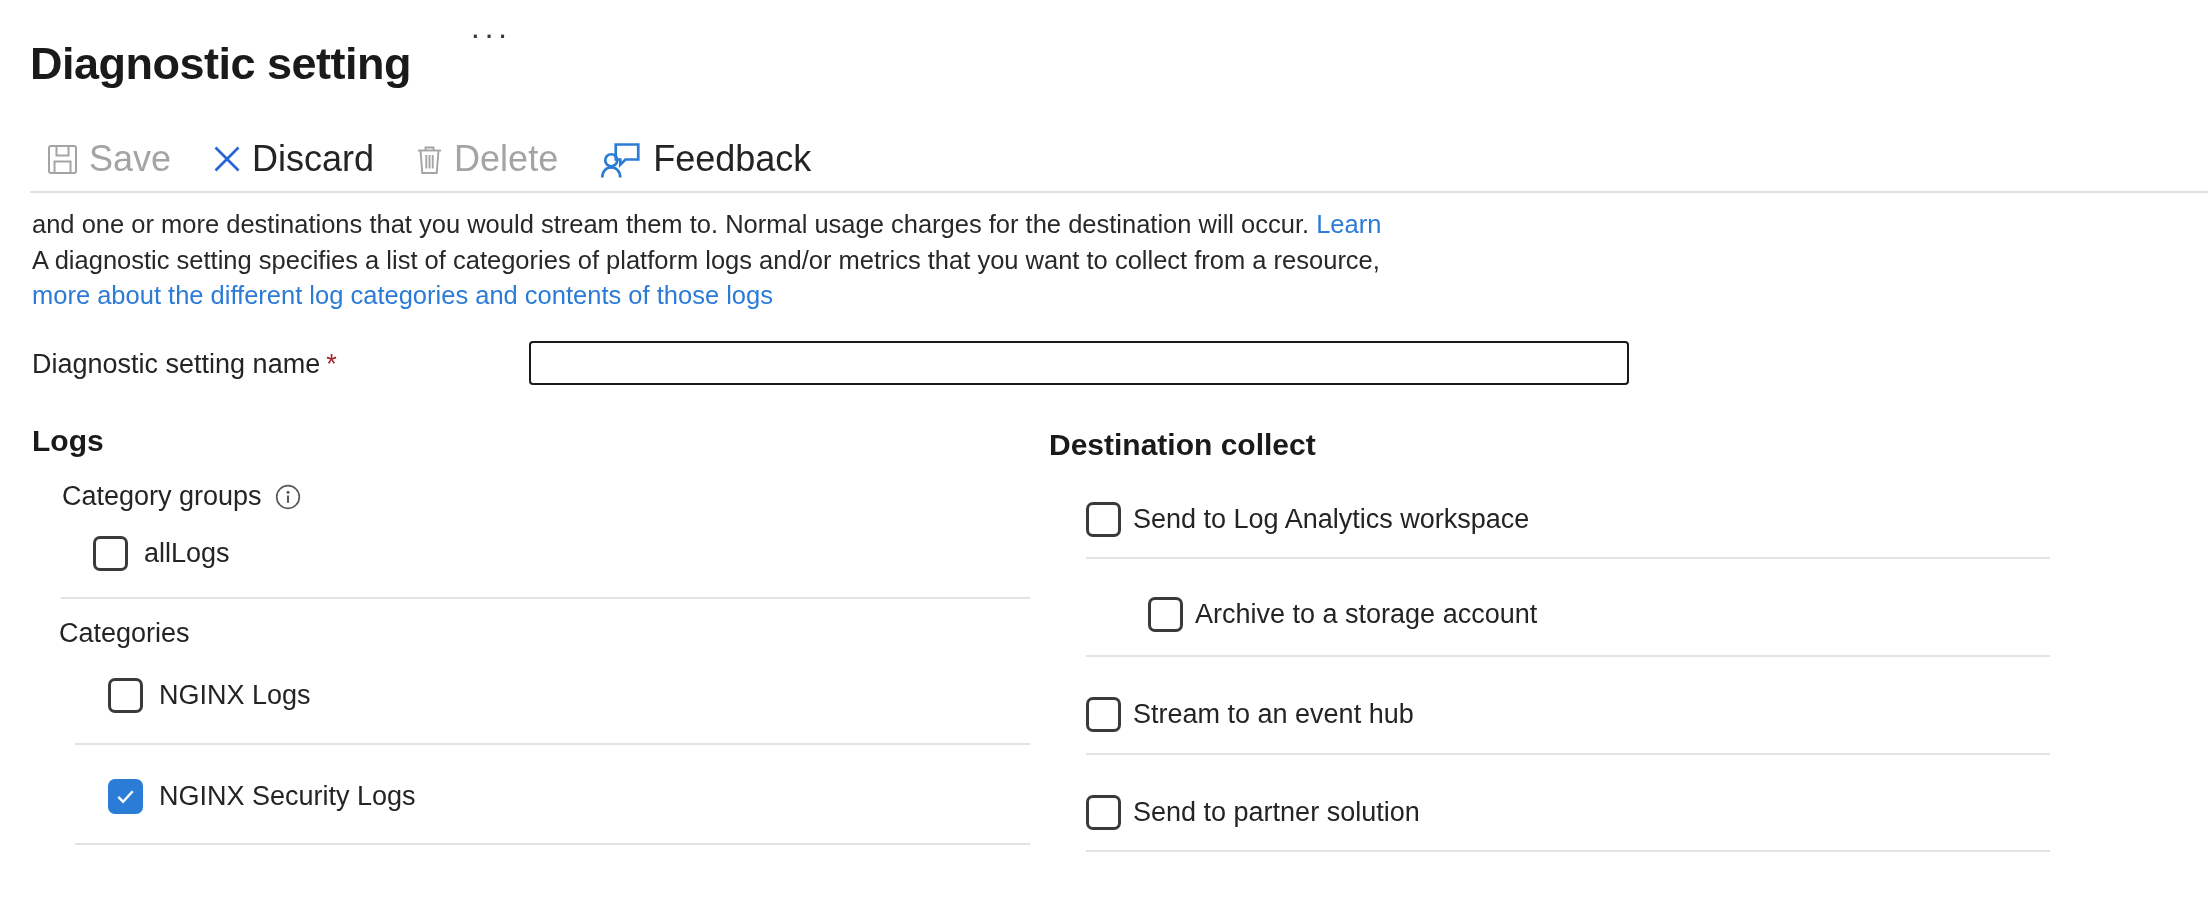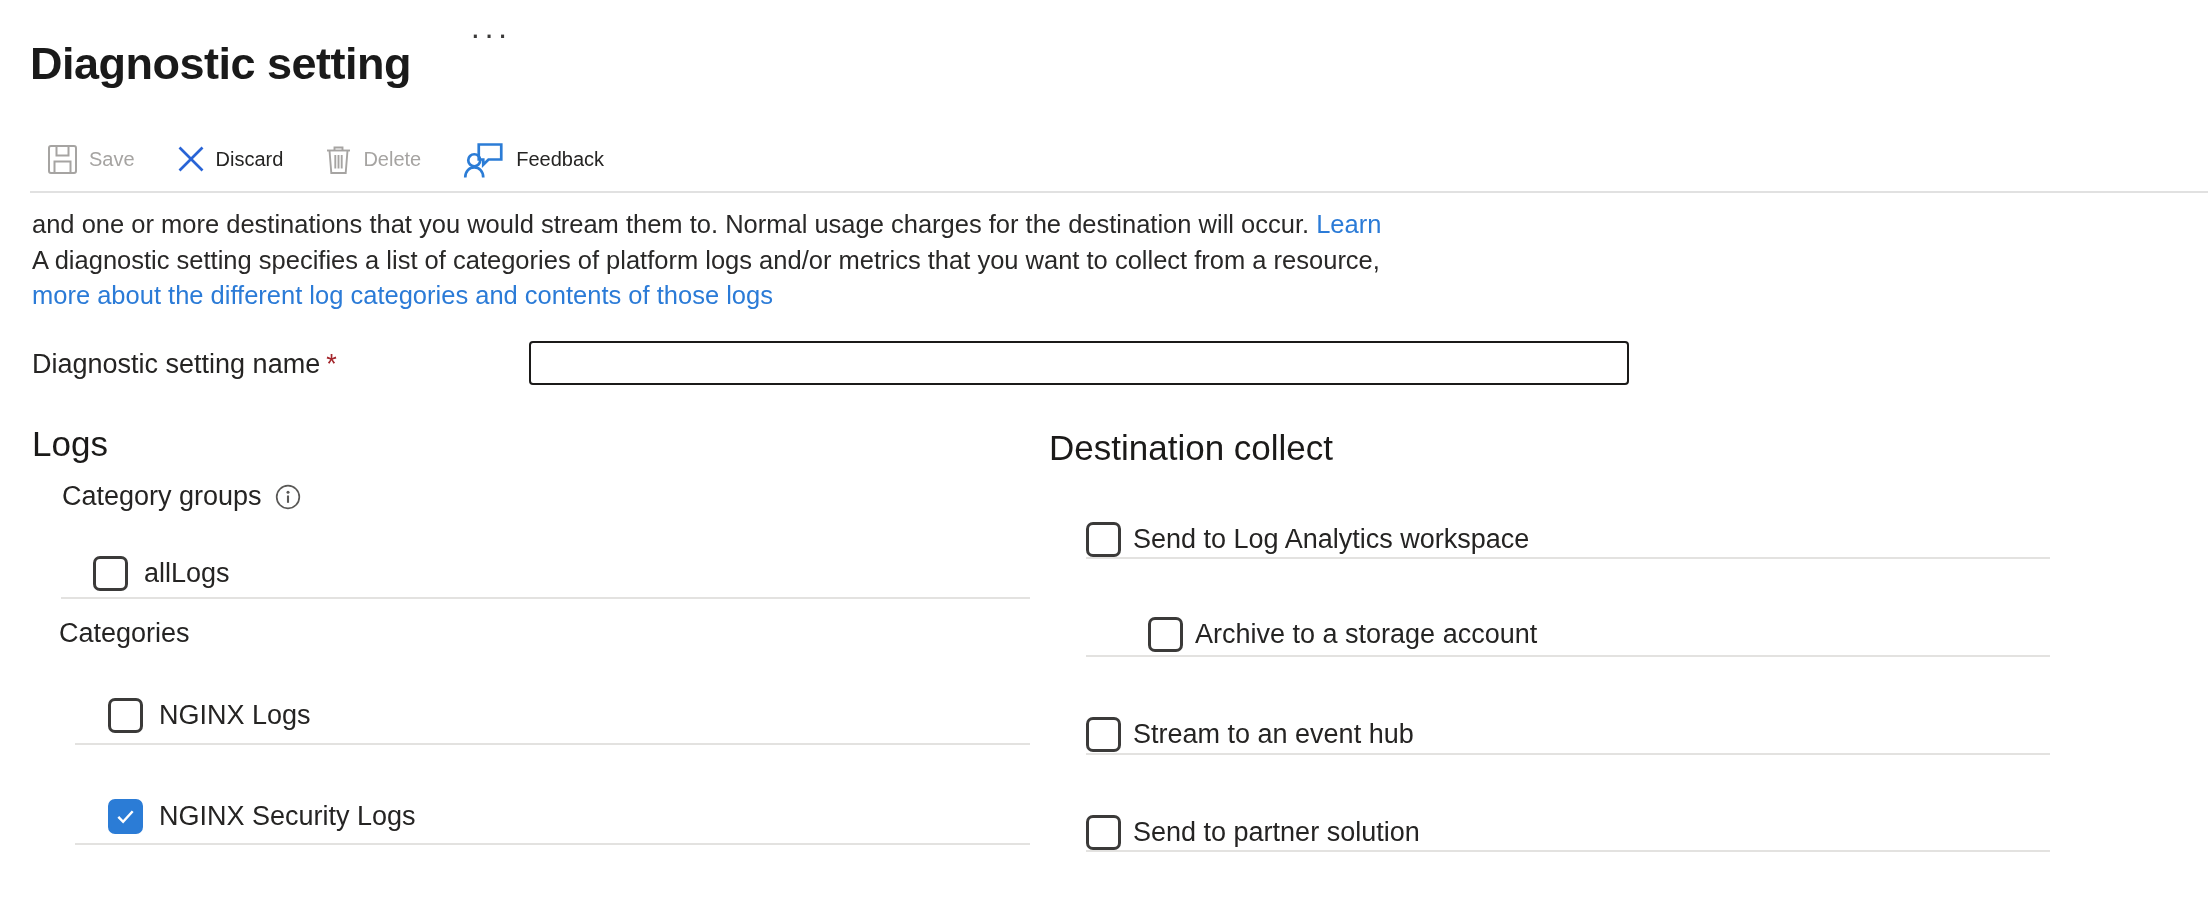--- a/index.html
+++ b/index.html
@@ -10,44 +10,44 @@
   .abs{position:absolute;}
 
   
   .page-title{left:30px;top:8px;font-size:45px;font-weight:700;color:#1a1a1a;letter-spacing:-0.5px;white-space:nowrap;}
   .more-btn{left:466px;top:14px;font-size:32px;color:#3b3a39;background:none;border:none;cursor:pointer;
             letter-spacing:3px;font-family:inherit;line-height:1;padding:4px;}
 
   
   .toolbar{left:47px;top:136px;height:46px;display:flex;align-items:center;gap:42px;}
   .tb-btn{display:flex;align-items:center;gap:11px;background:none;border:none;cursor:pointer;
-          font-family:inherit;font-size:20px;padding:0;line-height:1;}
+          font-family:inherit;font-size:36px;padding:0;line-height:1;}
   .tb-btn .lbl{white-space:nowrap;}
   .tb-enabled .lbl{color:#252423;}
   .tb-disabled .lbl{color:#a6a4a2;}
   .toolbar-divider{left:30px;top:191px;width:2178px;height:2px;background:#e1e1e1;}
 
   
   .desc{left:32px;top:207px;font-size:25.5px;line-height:35.5px;color:#292827;}
   .desc .line{white-space:nowrap;}
   .desc a{color:#2b7bd7;text-decoration:none;cursor:pointer;}
 
   
   .name-label{left:32px;top:349px;font-size:27px;color:#252423;white-space:nowrap;}
   .req{color:#a4262c;padding-left:6px;}
   .name-input{left:529px;top:341px;width:1100px;height:44px;box-sizing:border-box;
               border:2px solid #1b1a19;border-radius:4px;background:#fff;font-family:inherit;
               font-size:26px;padding:0 14px;outline:none;}
 
   
-  .sec-heading{font-size:35px;font-weight:400;color:#1b1a19;white-space:nowrap;}
+  .sec-heading{font-size:30px;font-weight:700;color:#1b1a19;white-space:nowrap;}
   .sub-label{font-size:27px;color:#252423;white-space:nowrap;}
 
   
-  .chk-row{display:flex;align-items:center;margin-top:20px;}
+  .chk-row{display:flex;align-items:center;}
   .checkbox{width:35px;height:35px;box-sizing:border-box;border:3px solid #3b3a39;border-radius:7px;
             background:#fff;display:flex;align-items:center;justify-content:center;cursor:pointer;flex:0 0 auto;}
   .checkbox .check{display:none;}
   .checkbox.checked{background:#2b7cd6;border-color:#2b7cd6;}
   .checkbox.checked .check{display:block;}
   .chk-label{font-size:27px;color:#252423;white-space:nowrap;}
   .gap16{gap:16px;} .gap12{gap:12px;}
 
   .divider{height:2px;background:#e3e2e0;}
 

